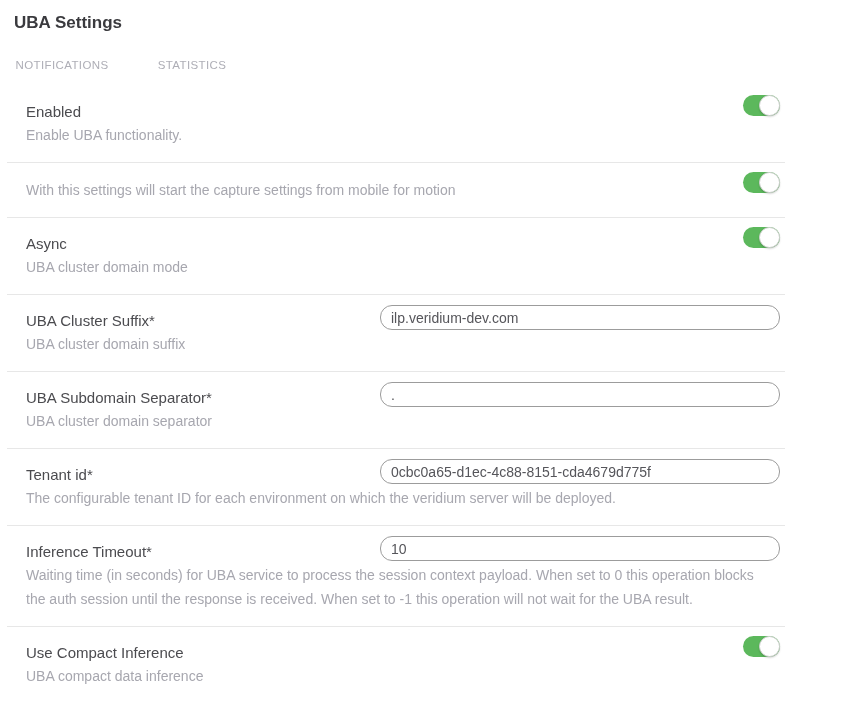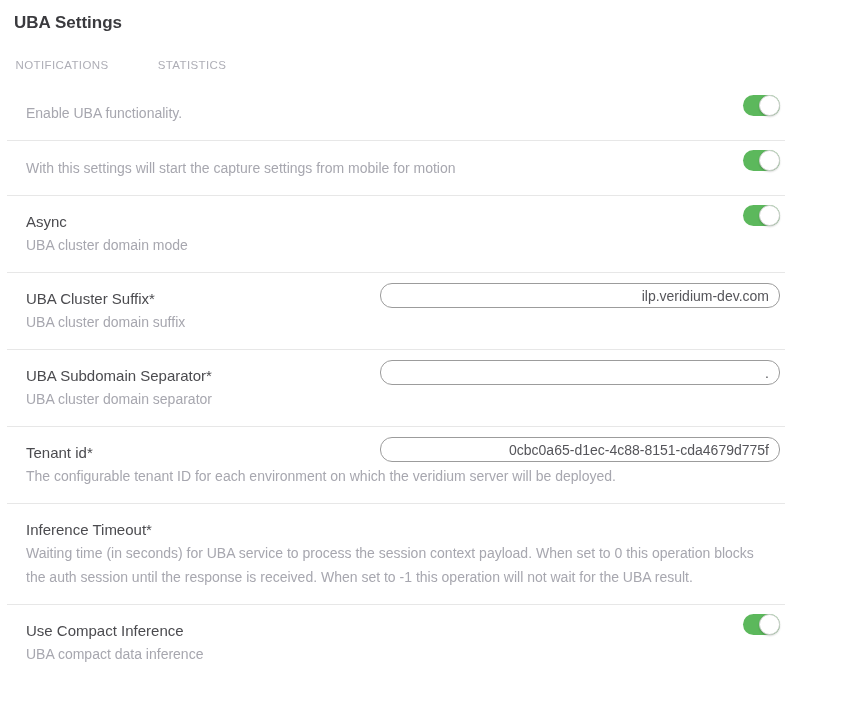--- a/index.html
+++ b/index.html
@@ -41,21 +41,21 @@
     font-size: 14px; line-height: 24px; color: #a7a7af;
     max-width: 745px;
   }
 
   .text-input {
     position: absolute; left: 373px; top: 10px;
     width: 400px; height: 25px;
     border: 1px solid #9c9c9c; border-radius: 12px;
     padding: 0 10px; font-size: 14px; color: #55555a;
     font-family: "Liberation Sans", sans-serif;
-    background: #fff; outline: none; text-align: right;
+    background: #fff; outline: none;
   }
 
   .toggle {
     position: absolute; right: 5px; top: 9px;
     width: 37px; height: 21px; border-radius: 11px;
     background: #cfcfcf; cursor: pointer;
   }
   .toggle.on { background: #5cb85c; }
   .toggle .knob {
     position: absolute; left: 0; top: 0;
@@ -72,20 +72,21 @@
 
   <div class="page-title">UBA Settings</div>
 
   <div class="tabs">
     <div class="tab">NOTIFICATIONS</div>
     <div class="tab">STATISTICS</div>
   </div>
 
   <div class="rows" id="settings-list">
       <div class="row">
+    <div class="setting-label">Enabled</div>
     <div class="setting-desc">Enable UBA functionality.</div>
 
     <div class="toggle on">
       <div class="knob"></div>
     </div>
   </div>
       <div class="row">
     <div class="setting-desc">With this settings will start the capture settings from mobile for motion</div>
 
     <div class="toggle on">
@@ -114,20 +115,21 @@
   </div>
       <div class="row">
     <div class="setting-label">Tenant id*</div>
     <div class="setting-desc">The configurable tenant ID for each environment on which the veridium server will be deployed.</div>
     <input class="text-input" type="text" value="0cbc0a65-d1ec-4c88-8151-cda4679d775f" style="">
 
   </div>
       <div class="row">
     <div class="setting-label">Inference Timeout*</div>
     <div class="setting-desc">Waiting time (in seconds) for UBA service to process the session context payload. When set to 0 this operation blocks the auth session until the response is received. When set to -1 this operation will not wait for the UBA result.</div>
+    <input class="text-input" type="text" value="10" style="">
 
   </div>
       <div class="row">
     <div class="setting-label">Use Compact Inference</div>
     <div class="setting-desc">UBA compact data inference</div>
 
     <div class="toggle on">
       <div class="knob"></div>
     </div>
   </div>

